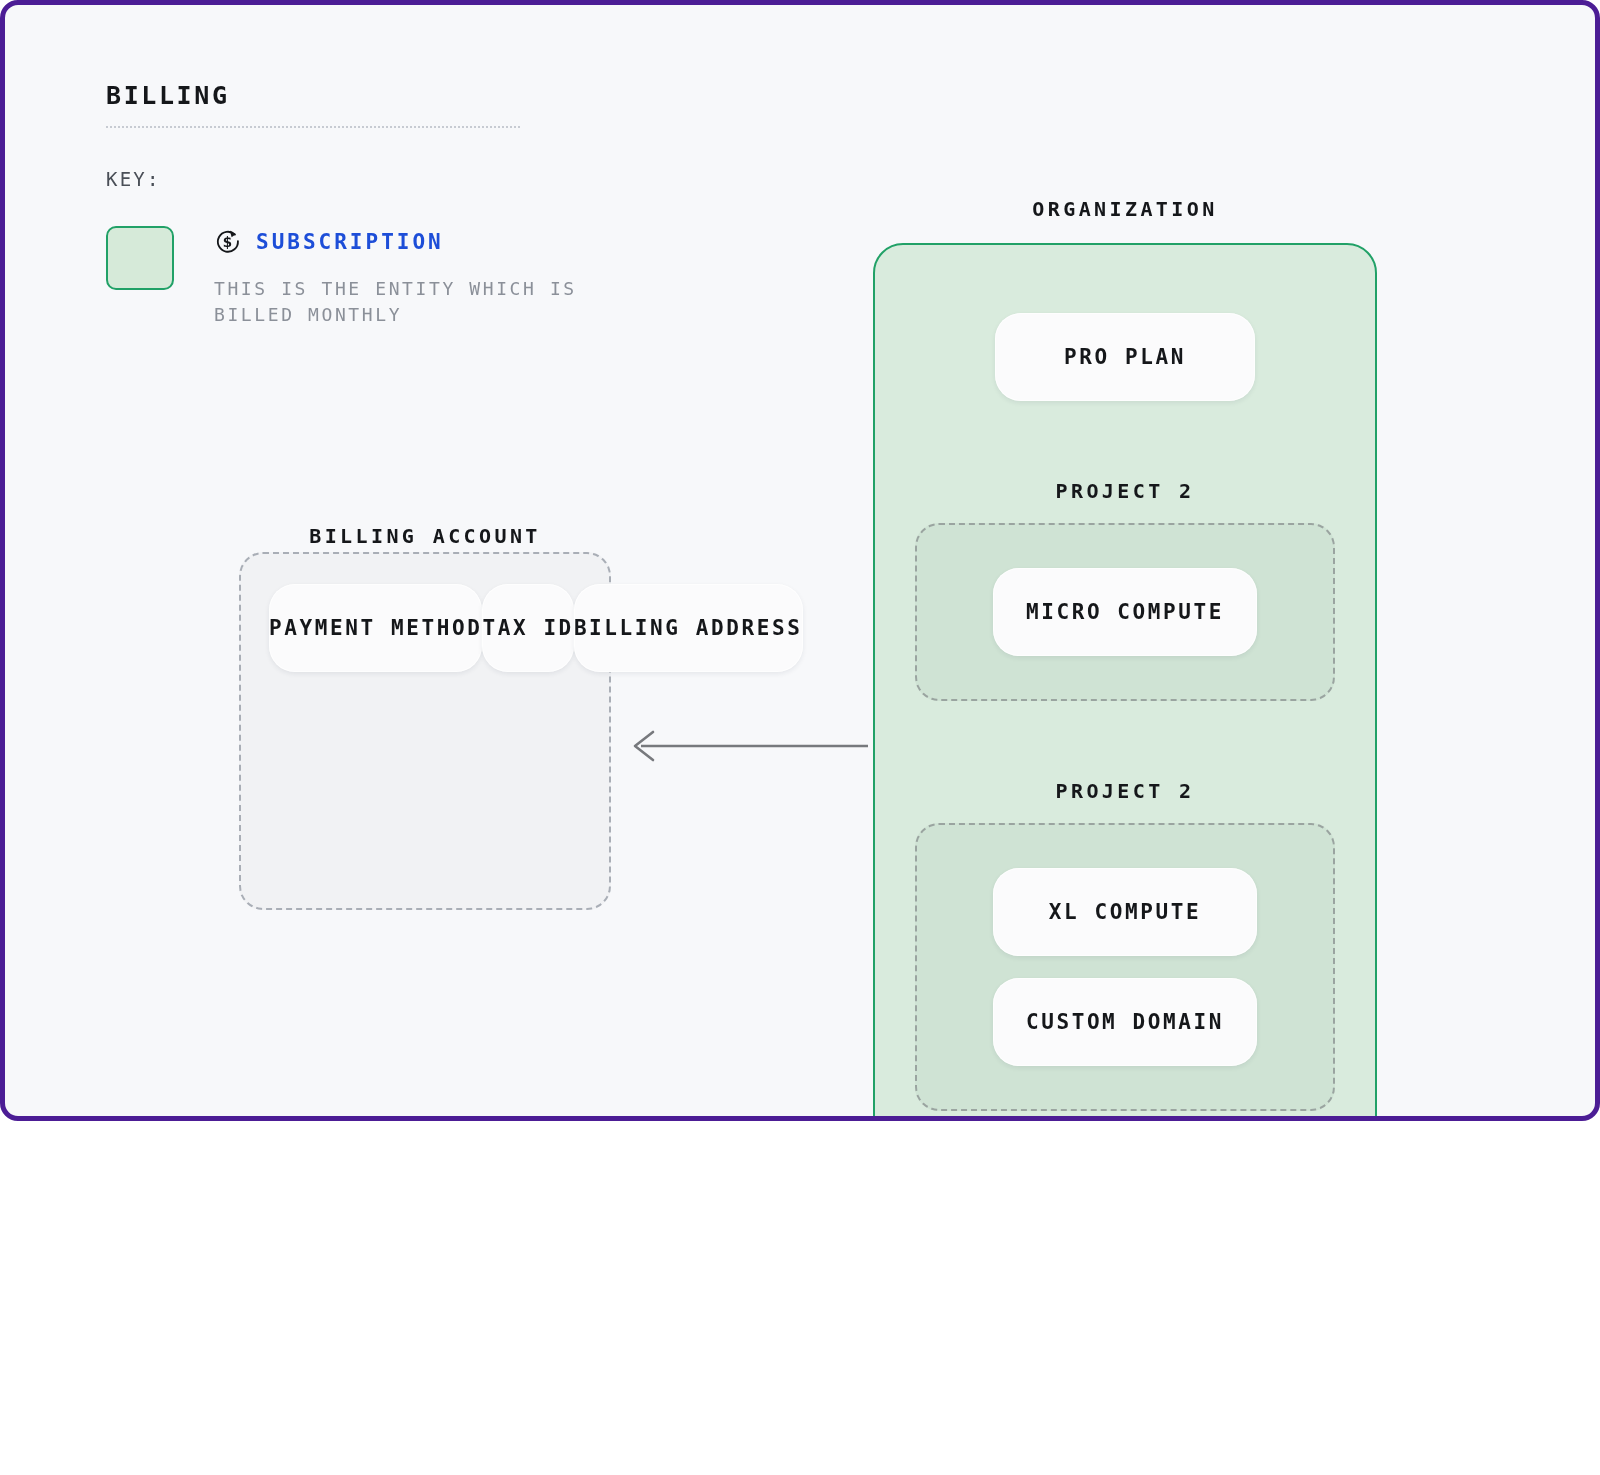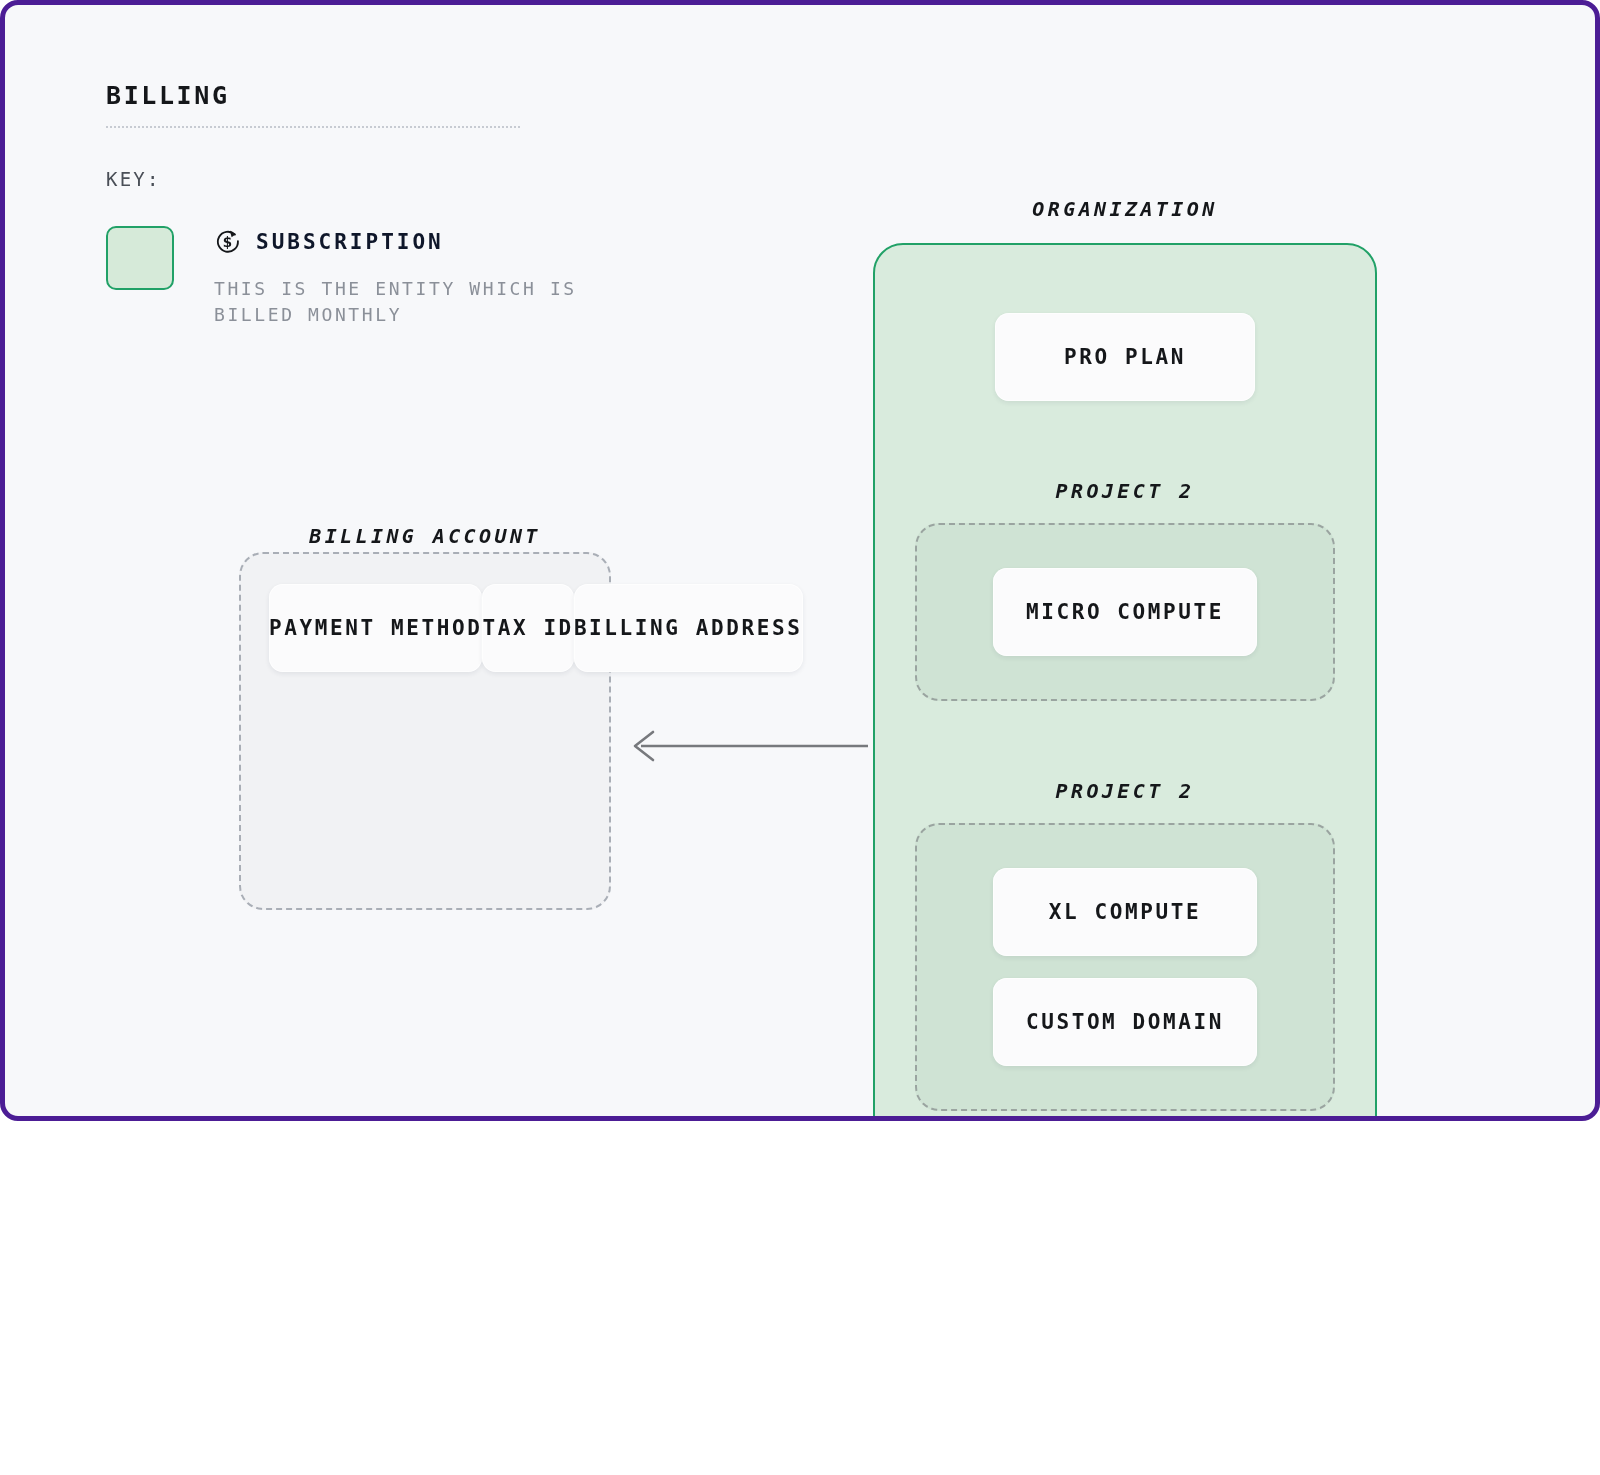--- a/index.html
+++ b/index.html
@@ -85,39 +85,38 @@
   .legend-icon {
     width: 28px;
     height: 28px;
     flex: 0 0 auto;
     display: block;
   }
   .legend-title {
     font-size: 21px;
     font-weight: 700;
     letter-spacing: 3px;
-    color: #0f172a;
+    color: #1d4ed8;
   }
   .legend-desc {
     margin-top: 20px;
     font-size: 18px;
     letter-spacing: 2.6px;
     line-height: 1.45;
     color: #8b9099;
     max-width: 420px;
   }
 
   
   .group-caption {
     font-size: 20px;
     font-weight: 700;
     letter-spacing: 3.4px;
     color: #15171a;
     text-align: center;
-    font-style: italic;
   }
 
   
   .billing-block {
     position: absolute;
     left: 234px;
     top: 519px;
     width: 372px;
   }
   .billing-caption { margin-bottom: 4px; }
@@ -128,21 +127,21 @@
     border: 2px dashed #a9aeb6;
     border-radius: 24px;
     background: #f1f2f4;
     padding: 30px 28px;
     display: flex;
     flex-direction: row;
     justify-content: space-between;
   }
   .card {
     background: #fbfbfc;
-    border-radius: 14px;
+    border-radius: 26px;
     height: 88px;
     display: flex;
     align-items: center;
     justify-content: center;
     box-shadow: 0 2px 5px rgba(30,40,60,0.08), 0 0 0 1px rgba(255,255,255,0.7) inset;
     font-size: 21px;
     font-weight: 700;
     letter-spacing: 2.6px;
     color: #15171a;
     white-space: nowrap;

